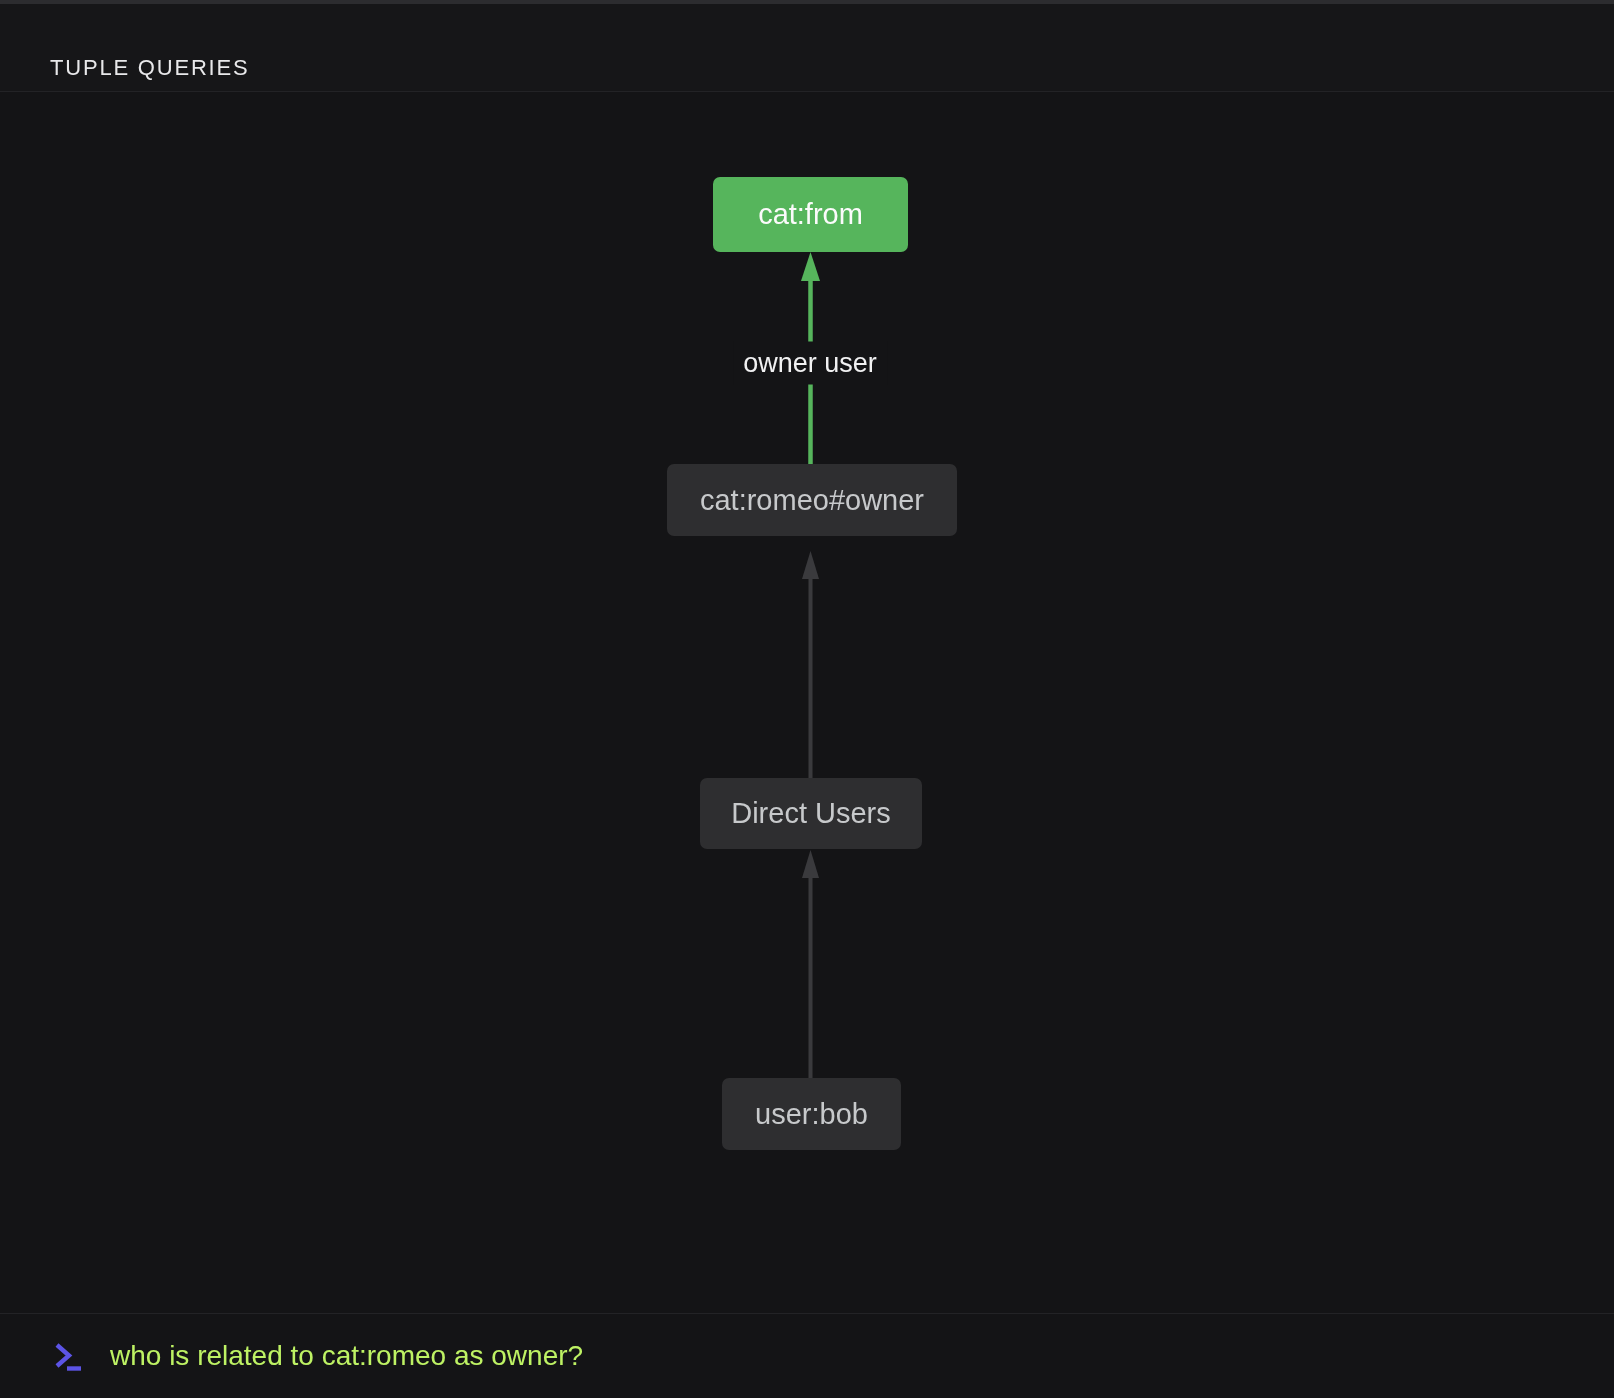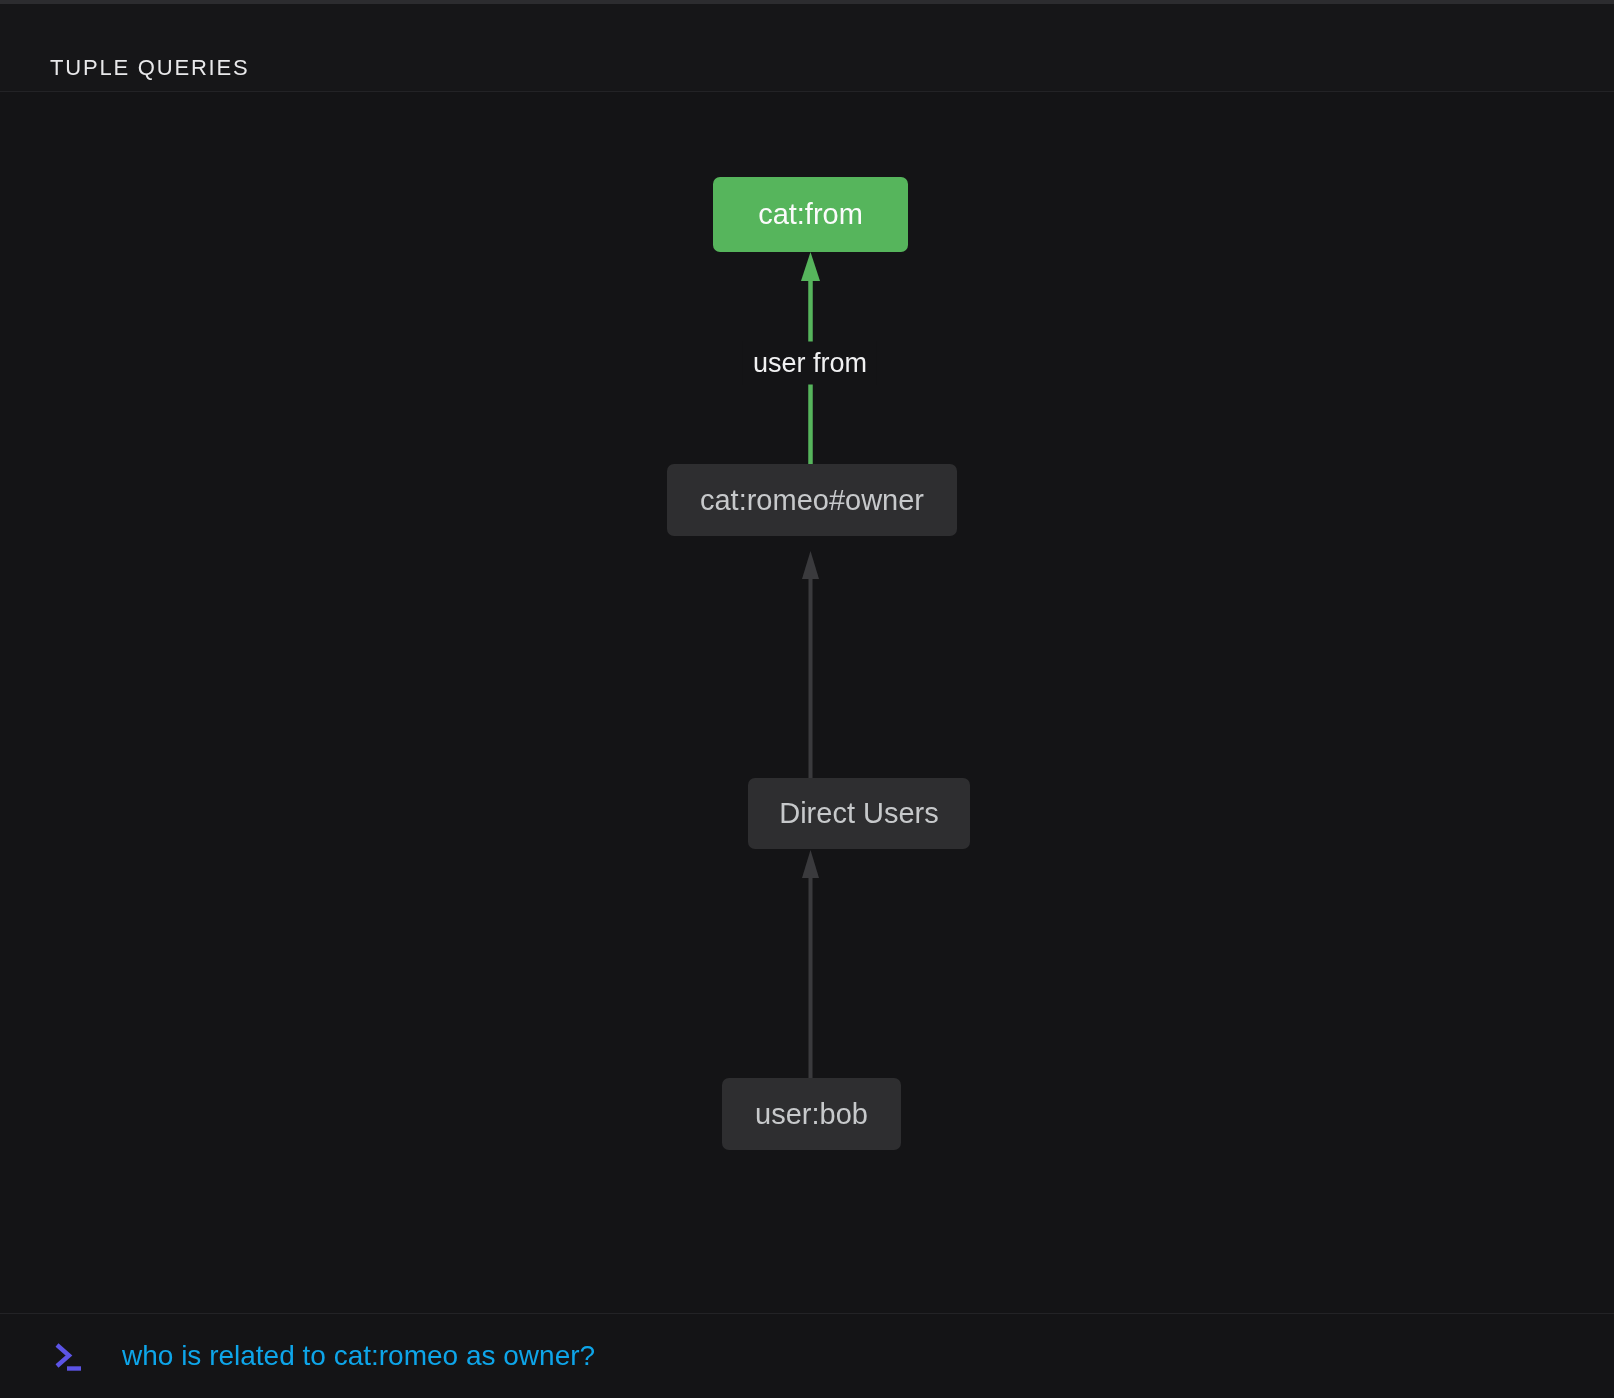--- a/index.html
+++ b/index.html
@@ -56,22 +56,22 @@
   .query-bar{
     position:absolute;left:0;bottom:0;right:0;height:85px;
     box-sizing:border-box;
     border-top:1px solid #232326;
     background:#141416;
     display:flex;align-items:center;
     padding-left:50px;
   }
   .prompt-icon{flex:0 0 auto;display:block;}
   .query-text{
-    margin-left:36px;
-    color:#0ea5e9;
+    margin-left:24px;
+    color:#bef264;
     font-size:28px;
   }
 </style>
 </head>
 <body>
 
 <div class="app">
 
   <header class="panel-header">
     <div class="panel-title">TUPLE QUERIES</div>
@@ -98,29 +98,29 @@
     </svg>
 
     <div class="node green" style="left:713px;top:80px;width:195px;height:75px;">
       <span>cat:from</span>
     </div>
 
     <div class="node" style="left:667px;top:367px;width:290px;height:72px;">
       <span>cat:romeo#owner</span>
     </div>
 
-    <div class="node" style="left:700px;top:681px;width:222px;height:71px;margin-left:48px;">
+    <div class="node" style="left:700px;top:681px;width:222px;height:71px;">
       <span>Direct Users</span>
     </div>
 
     <div class="node" style="left:722px;top:981px;width:179px;height:72px;">
       <span>user:bob</span>
     </div>
 
-    <div class="edge-label" style="left:810px;top:266px;">user from</div>
+    <div class="edge-label" style="left:810px;top:266px;">owner user</div>
 
   </div>
 
   <footer class="query-bar">
     <svg class="prompt-icon" width="36" height="36" viewBox="0 0 36 36">
       <path d="M7 7 L19 17.5 L7 28" fill="none" stroke-width="4.4" stroke-linejoin="miter" stroke-linecap="butt" stroke="#5c54e6"></path>
       <line x1="17" y1="30.5" x2="31" y2="30.5" stroke-width="4.4" stroke="#5c54e6"></line>
     </svg>
     <div class="query-text">who is related to cat:romeo as owner?</div>
   </footer>

